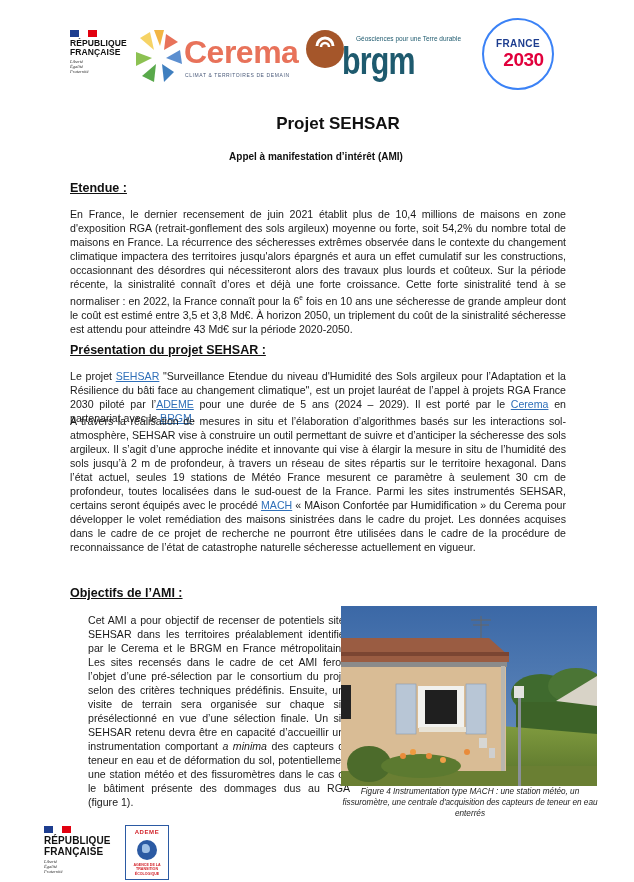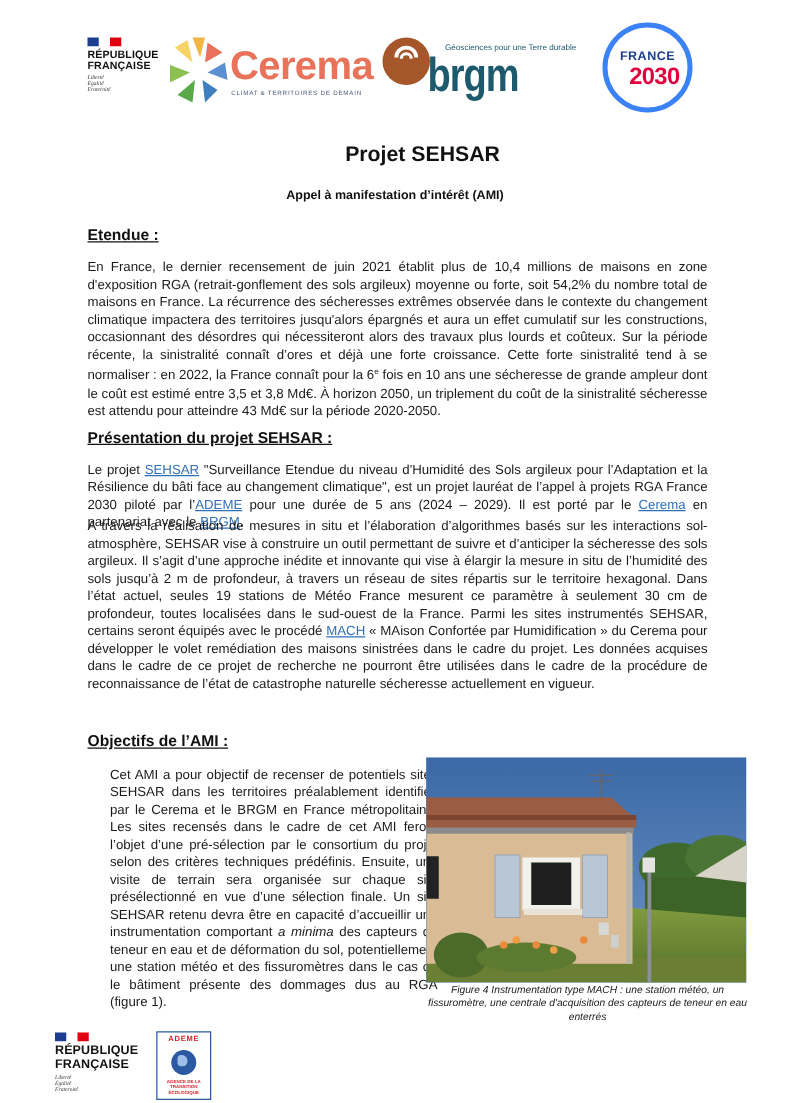--- a/index.html
+++ b/index.html
@@ -19,21 +19,21 @@
 
     .cerema { left: 134px; top: 28px; width: 156px; height: 56px; }
     .cerema-word { position: absolute; left: 50px; top: 6px; font-size: 32px; color: #e8725a; font-weight: bold; letter-spacing: -0.5px; }
     .cerema-sub { position: absolute; left: 51px; top: 44px; font-size: 5px; color: #4a5a7a; letter-spacing: 0.6px; }
 
     .brgm { left: 306px; top: 22px; width: 190px; height: 66px; }
     .brgm-circle { position: absolute; left: 0; top: 8px; width: 38px; height: 38px; border-radius: 50%; background: #a5562a; }
     .brgm-word { position: absolute; left: 36px; top: 18px; font-size: 38px; font-weight: bold; color: #1e5a6e; letter-spacing: -1px; font-family: "Liberation Sans Narrow", "Liberation Sans", sans-serif; transform: scaleX(0.8); transform-origin: left; }
     .brgm-tag { position: absolute; left: 50px; top: 13px; font-size: 6.5px; color: #1e5a6e; }
 
-    .f2030 { left: 482px; top: 18px; width: 72px; height: 72px; border-radius: 50%; border: 4px solid #3b82f6; }
+    .f2030 { left: 482px; top: 18px; width: 72px; height: 72px; border-radius: 50%; border: 2px solid #3b82f6; }
     .f2030-top { position: absolute; left: 0; right: 0; top: 18px; text-align: center; font-size: 10px; font-weight: bold; color: #1d3d8f; letter-spacing: 0.4px; }
     .f2030-num { position: absolute; left: 0; right: 0; top: 29px; text-align: center; font-size: 19px; font-weight: bold; color: #e1003c; letter-spacing: -0.5px; padding-left: 11px; }
 
     
     .title { position: absolute; left: 0; width: 634px; text-align: center; top: 114px; font-size: 17px; font-weight: bold; color: #111; padding-left: 42px; }
     .subtitle { position: absolute; left: 0; width: 632px; text-align: center; top: 151px; font-size: 10px; font-weight: bold; color: #111; }
 
     .section-h { position: absolute; left: 70px; font-size: 12.5px; font-weight: bold; text-decoration: underline; color: #111; }
 
     .para { position: absolute; left: 70px; width: 496px; font-size: 10.6px; line-height: 14px; text-align: justify; color: #1a1a1a; }

